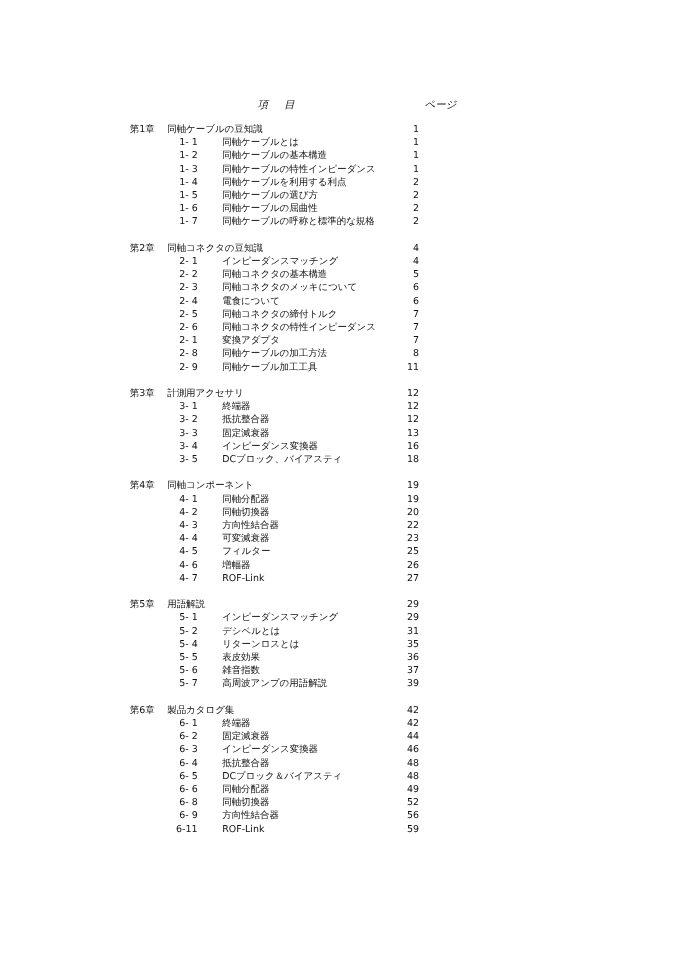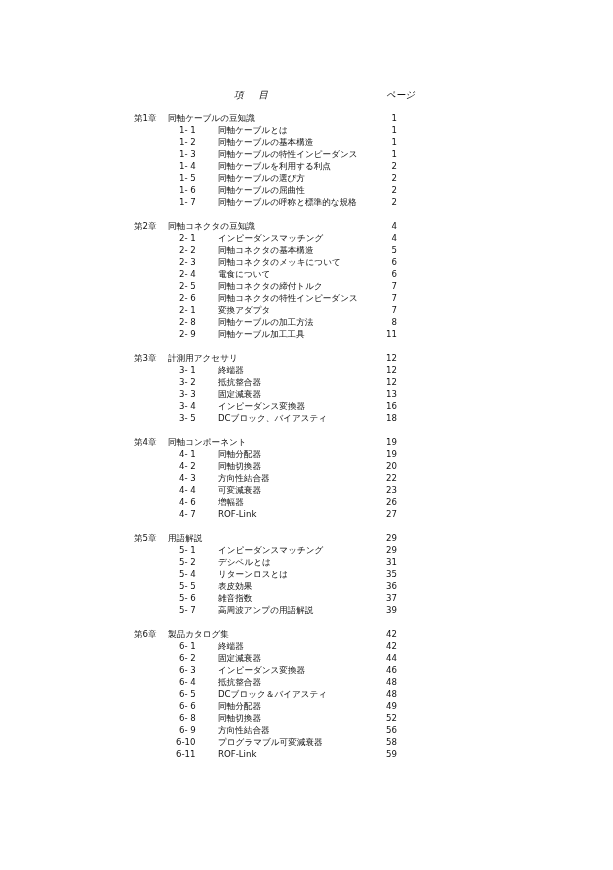--- a/index.html
+++ b/index.html
@@ -1,21 +1,21 @@
 <!DOCTYPE html>
 <html><head>
 <meta charset="utf-8">
 <style>
   html, body { margin:0; padding:0; background:#ffffff; }
   body { width:613px; height:870px; position:relative; overflow:hidden;
          font-family:"DejaVu Sans", "Liberation Sans", sans-serif; color:#111; }
   .hdr { position:absolute; top:89px; font-size:9.5px;font-style:italic; }
   .hdr-item { left:234px; letter-spacing:6px; }
   .hdr-page { left:386px; }
-  .toc { position:absolute; left:16px; top:112px; width:588px; }
+  .toc { position:absolute; left:0; top:112px; width:588px; }
   .chapter { margin-bottom:12px; }
   .row { position:relative; height:12px; font-size:8.6px; line-height:12px; white-space:nowrap; }
   .ch-label { position:absolute; left:118px; }
   .ch-title { position:absolute; left:152px; }
   .sub-num { position:absolute; left:163px; width:28px; text-align:left; }
   .sub-num.wide { left:160px; }
   .sub-title { position:absolute; left:202px; }
   .pg { position:absolute; right:207px; text-align:right; }
 </style>
 </head>
@@ -171,20 +171,25 @@
         <span class="sub-num">4- 3</span>
         <span class="sub-title">方向性結合器</span>
         <span class="pg">22</span>
       </div>
       <div class="row">
         <span class="sub-num">4- 4</span>
         <span class="sub-title">可変減衰器</span>
         <span class="pg">23</span>
       </div>
       <div class="row">
+        <span class="sub-num">4- 5</span>
+        <span class="sub-title">フィルター</span>
+        <span class="pg">25</span>
+      </div>
+      <div class="row">
         <span class="sub-num">4- 6</span>
         <span class="sub-title">増幅器</span>
         <span class="pg">26</span>
       </div>
       <div class="row">
         <span class="sub-num">4- 7</span>
         <span class="sub-title">ROF-Link</span>
         <span class="pg">27</span>
       </div>
     </div>
@@ -265,23 +270,18 @@
         <span class="sub-num">6- 8</span>
         <span class="sub-title">同軸切換器</span>
         <span class="pg">52</span>
       </div>
       <div class="row">
         <span class="sub-num">6- 9</span>
         <span class="sub-title">方向性結合器</span>
         <span class="pg">56</span>
       </div>
       <div class="row">
-        <span class="sub-num wide">6-10</span>
-        <span class="sub-title">プログラマブル可変減衰器</span>
-        <span class="pg">58</span>
-      </div>
-      <div class="row">
         <span class="sub-num wide">6-11</span>
         <span class="sub-title">ROF-Link</span>
         <span class="pg">59</span>
       </div>
     </div>
   </div>
 
 </body></html>

